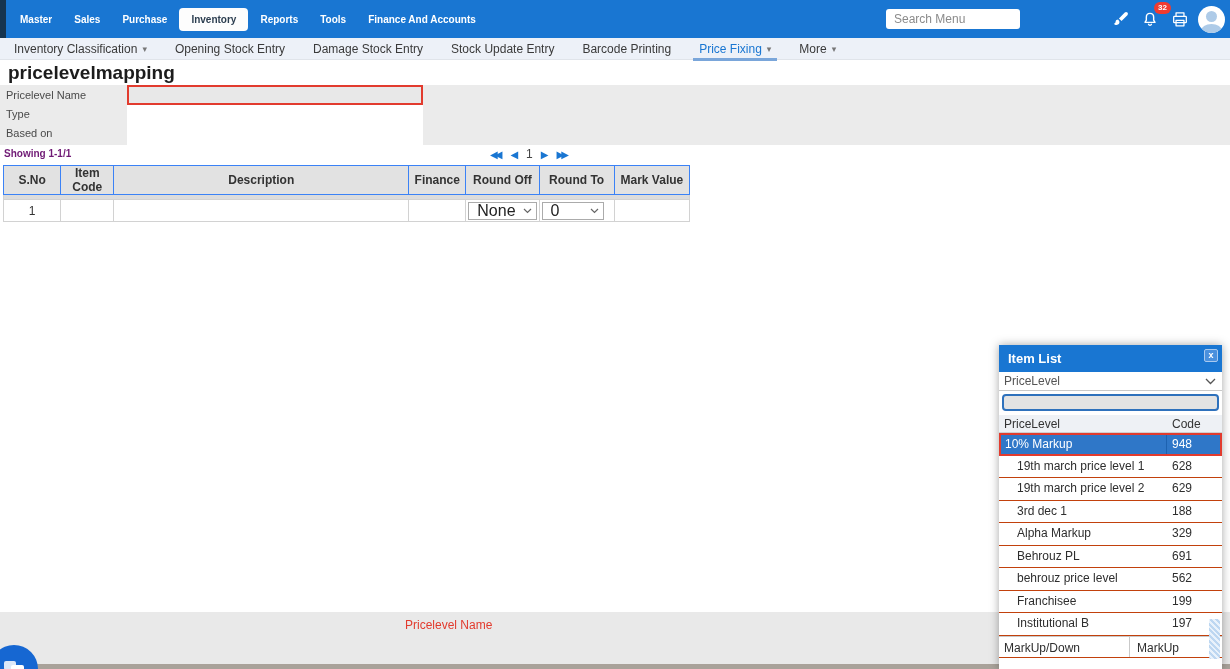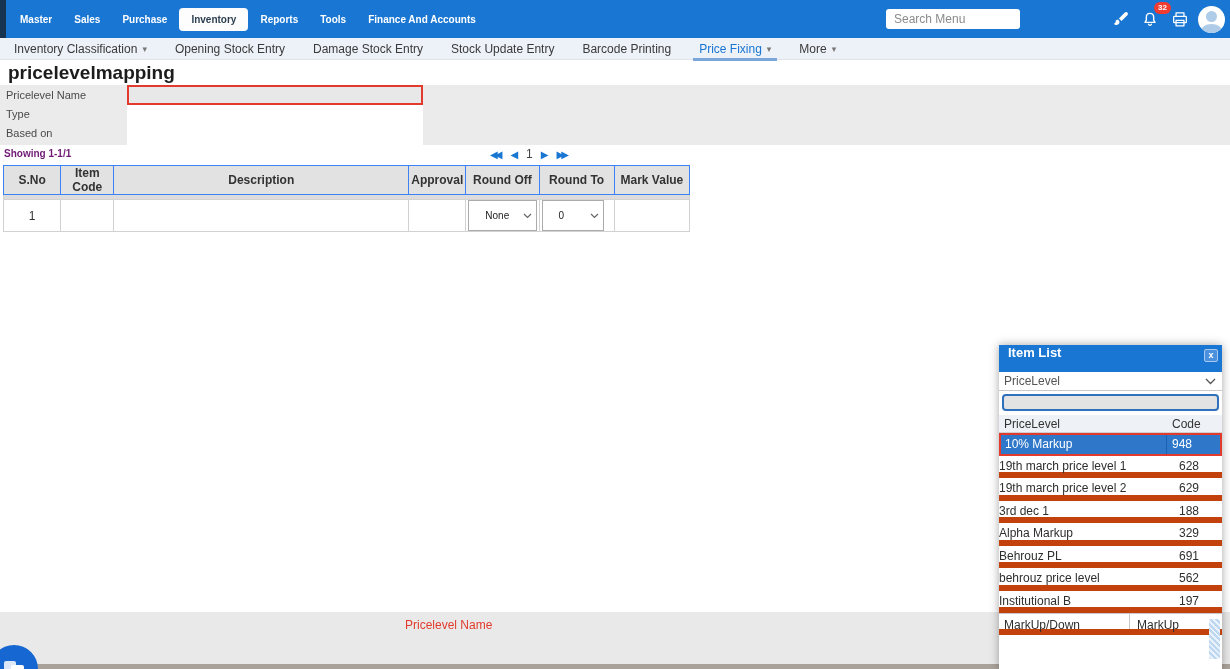--- a/index.html
+++ b/index.html
@@ -52,47 +52,47 @@
   .pbtn.dbl { letter-spacing:-3px; padding-right:3px; }
   .pnum { color:#444; font-size:12px; }
   
   .grid { position:absolute; top:165px; left:3px; border-collapse:collapse; table-layout:fixed;
           font-size:12px; color:#333; width:687px; }
   .grid th { background:#e2e2e2; border:1px solid #3b82f6; height:20px; font-weight:bold; text-align:center; padding:0; }
   .grid td { border:1px solid #d2d2d2; height:22px; padding:0 2px; background:#fff; }
   .grid tr.spacer td { height:5px; background:#dcdcdc; padding:0; }
   .c-sno { text-align:center; }
   .sel { display:flex; align-items:center; justify-content:space-between; border:1px solid #ababab;
-         background:#fff; height:31px; padding:0 4px 0 16px; font-size:10px; color:#222; cursor:pointer; }
+         background:#fff; height:18px; padding:0 4px 0 8px; font-size:16px; color:#222; cursor:pointer; }
   .sel2 { width:62px; }
   
   .footerbar { position:absolute; top:612px; left:0; width:1230px; height:52px; background:#e9e9e9; }
   .errmsg { position:absolute; left:405px; top:6px; font-size:12px; color:var(--error,#e8402d); }
   .bottomline { position:absolute; top:664px; left:0; width:1230px; height:5px; background:#a9a29a; }
   .chatbtn { position:absolute; left:-10px; top:645px; width:48px; height:48px; border-radius:50%;
              background:#1667d2; z-index:6; display:flex; align-items:center; justify-content:center; cursor:pointer; }
   
   .itemlist { position:absolute; left:999px; top:345px; width:223px; height:324px; background:#fff;
               box-shadow:0 0 9px rgba(0,0,0,0.35); z-index:5; overflow:hidden; }
   .il-head { height:27px; background:var(--accent,#1976d2); color:#fff; font-size:13px; font-weight:bold;
-             display:flex; align-items:flex-end; padding:12px 9px; position:relative; cursor:move; }
+             display:flex; align-items:flex-start; padding:6px 9px; position:relative; cursor:move; }
   .il-close { position:absolute; right:4px; top:4px; width:14px; height:13px; background:#4a90dd;
               border:1px solid #a8c9ef; border-radius:2px; color:#fff; font-size:9px; line-height:11px;
               text-align:center; font-weight:bold; cursor:pointer; }
   .il-filter { height:19px; border-bottom:1px solid #c9c9c9; display:flex; align-items:center;
                justify-content:space-between; padding:0 6px 0 5px; font-size:12px; color:#555; background:#fff; cursor:pointer; }
   .il-searchwrap { padding:3px 3px 2px; }
   .il-search { display:block; width:100%; height:17px; border:2px solid #2e71bc; border-radius:4px;
                background:#e3e3e3; outline:none; padding:0 4px; font-family:inherit; font-size:12px; }
   .il-cols { height:18px; background:#eef1f5; border-bottom:1px solid #cfcfcf; position:relative;
              font-size:12px; color:#333; line-height:18px; padding-left:5px; margin-top:2px; }
   .il-colcode { position:absolute; left:173px; top:0; }
-  .il-row { height:22.5px; border-bottom:6px solid #c2410c; position:relative; font-size:12px;
-            color:#2e2e2e; line-height:21px; padding-left:0; cursor:pointer; background:#fff; }
-  .il-code { position:absolute; left:180px; top:0; }
+  .il-row { height:22.5px; border-bottom:1px solid #c2410c; position:relative; font-size:12px;
+            color:#2e2e2e; line-height:21px; padding-left:18px; cursor:pointer; background:#fff; }
+  .il-code { position:absolute; left:173px; top:0; }
   .il-row.sel-row { background:var(--selected_row,#2f77c8); color:#fff; border:2px solid var(--error,#e23b2e);
                     line-height:18px; padding-left:4px; }
   .il-row.sel-row::before { content:""; position:absolute; left:165px; top:0; bottom:0; width:1px; background:#1d62b0; }
   .il-row.sel-row .il-code { left:171px; }
   .il-row.part-row { border-top:1px solid #c9c9c9; height:22px; line-height:22px; }
   .part-row .cell1 { position:absolute; left:0; top:0; bottom:0; width:131px; border-right:1px solid #c9c9c9; padding-left:5px; }
   .part-row .cell2 { position:absolute; left:138px; top:0; }
   .il-grip { position:absolute; right:2px; bottom:10px; width:11px; height:40px; border-radius:2px;
              background:repeating-linear-gradient(45deg,#bdd7f1 0px,#bdd7f1 2px,#e9f2fb 2px,#e9f2fb 4px); cursor:nwse-resize; }
 </style>
@@ -197,21 +197,21 @@
       <col style="width:57px">
     <col style="width:73px">
       <col style="width:75px">
       <col style="width:75px">
   </colgroup>
   <thead>
     <tr>
       <th>S.No</th>
       <th>Item Code</th>
       <th>Description</th>
-      <th>Approval</th>
+      <th>Finance</th>
       <th>Round Off</th>
       <th>Round To</th>
       <th>Mark Value</th>
     </tr>
   </thead>
   <tbody>
     <tr class="spacer">
         <td colspan="7"></td>
       </tr>
     <tr>
@@ -297,20 +297,24 @@
     </div>
     <div class="il-row">
       <span class="il-name">Behrouz PL</span>
       <span class="il-code">691</span>
     </div>
     <div class="il-row">
       <span class="il-name">behrouz price level</span>
       <span class="il-code">562</span>
     </div>
     <div class="il-row">
+      <span class="il-name">Franchisee</span>
+      <span class="il-code">199</span>
+    </div>
+    <div class="il-row">
       <span class="il-name">Institutional B</span>
       <span class="il-code">197</span>
     </div>
     <div class="il-row part-row">
       <span class="cell1">MarkUp/Down</span>
       <span class="cell2">MarkUp</span>
     </div>
   </div>
   <div class="il-grip"></div>
 </aside>

